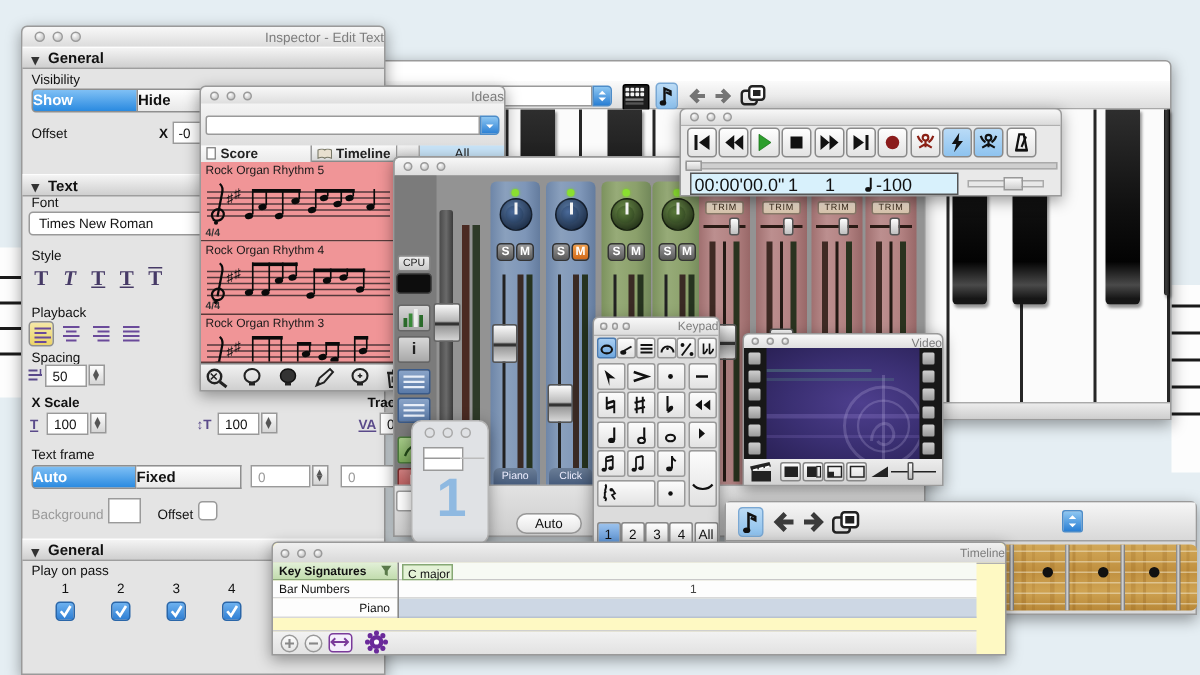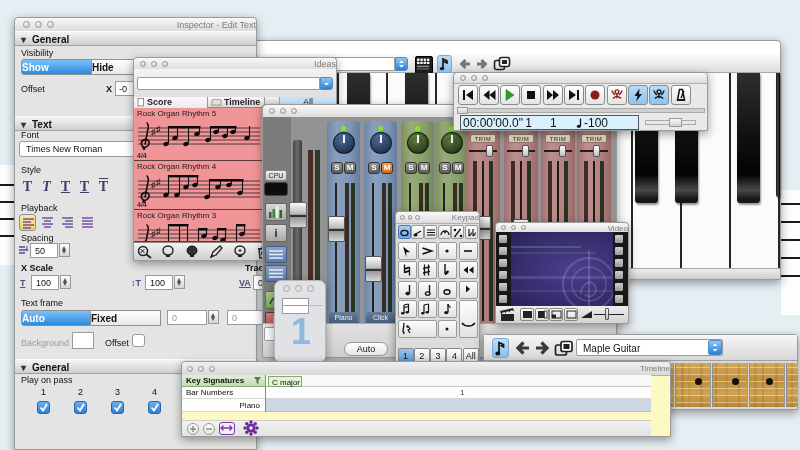--- a/index.html
+++ b/index.html
@@ -910,23 +910,20 @@
       <path d="M16 7H6M10.5 1.5L5 7l5.5 5.5" stroke="#3a3a3a" stroke-width="3.2" fill="none"></path>
     </svg>
     <svg class="abs" style="left:50px;top:6px" width="18" height="14">
       <path d="M2 7h10M7.5 1.5L13 7l-5.5 5.5" stroke="#3a3a3a" stroke-width="3.2" fill="none"></path>
     </svg>
     <svg class="abs" style="left:70px;top:5px" width="20px" height="17">
       <rect x="1.5" y="5" width="11" height="10" rx="2" fill="none" stroke="#222" stroke-width="1.7"></rect>
       <rect x="7" y="1.5" width="11" height="10" rx="2" fill="#fff" stroke="#222" stroke-width="1.7"></rect>
       <rect x="9.5" y="4" width="6" height="5" fill="#222"></rect>
     </svg>
-    <div class="fld" style="left:92px;top:4px;width:147px;height:17px;border-radius:2px">
-      <span style="position:absolute;left:6px;top:3px;font-size:10px">Maple Guitar</span>
-    </div>
     <div class="abs" style="left:224px;top:5px;width:14px;height:15px;background:linear-gradient(#8ec7f2,#2a7fd4);border:1px solid #4d8cc8;border-radius:2px;box-sizing:border-box">
       <svg width="12" height="13">
         <path d="M6 2.5L3.5 5h5z M6 10.5L3.5 8h5z" fill="#fff"></path>
       </svg>
     </div>
   <div class="abs" style="left:171px;top:28px;width:143px;height:44px;background:linear-gradient(#d2a858,#c09040 40%,#cfa352 70%,#b88838);border-radius:0 4px 4px 0;overflow:hidden" id="woodin">
       <div style="position:absolute;left:4px;top:0;width:3px;height:44px;background:rgba(120,70,10,0.18)"></div>
       <div style="position:absolute;left:11px;top:0;width:2px;height:44px;background:rgba(120,70,10,0.12)"></div>
       <div style="position:absolute;left:26px;top:0;width:3px;height:44px;background:rgba(120,70,10,0.2)"></div>
       <div style="position:absolute;left:33px;top:0;width:2px;height:44px;background:rgba(120,70,10,0.1)"></div>

